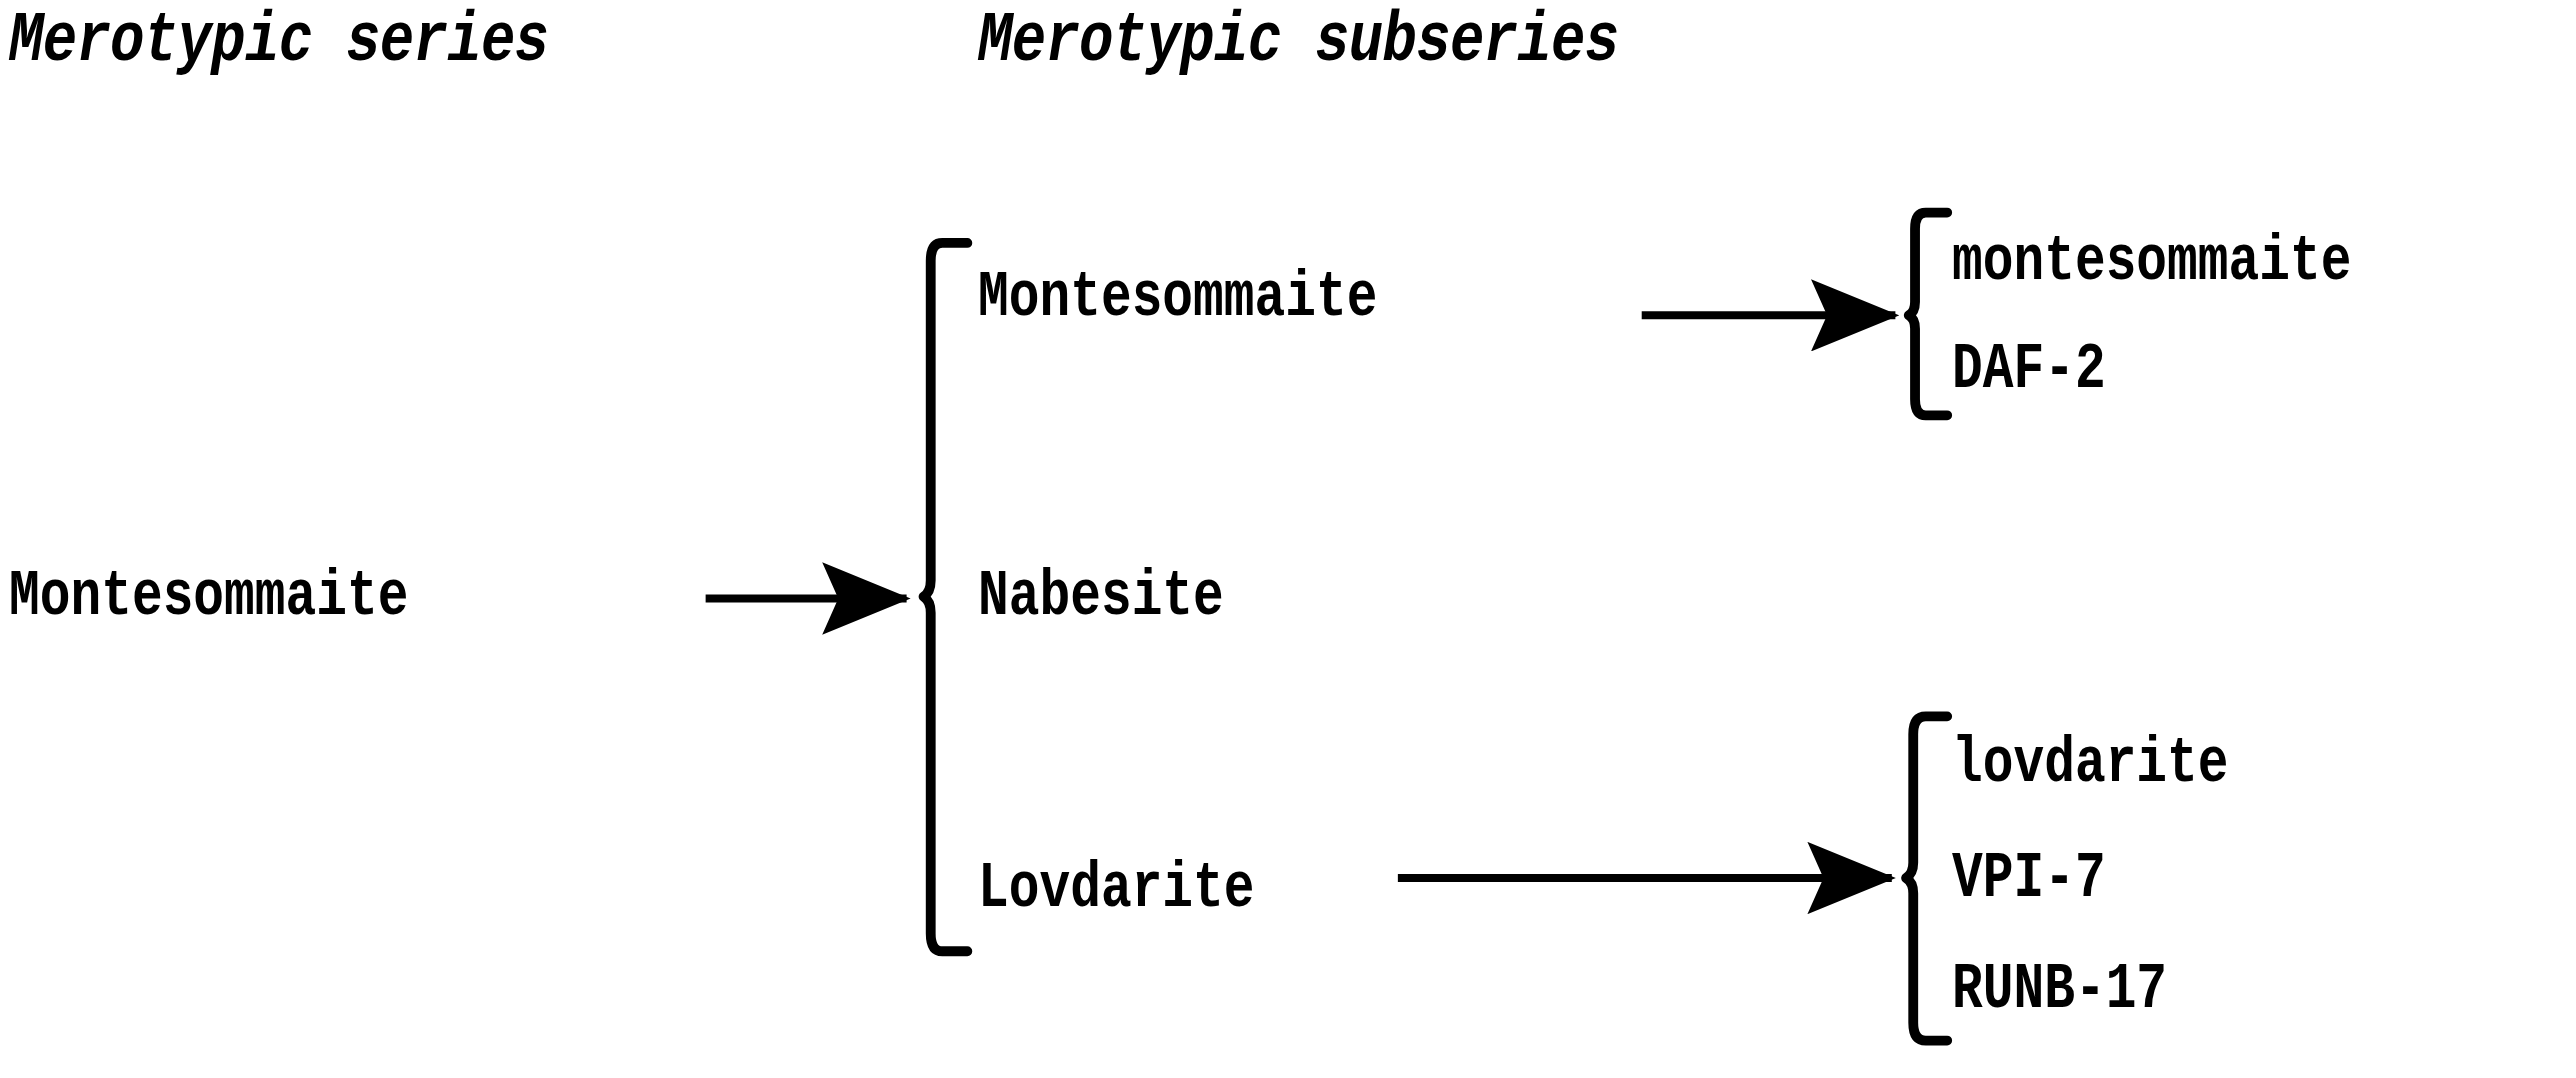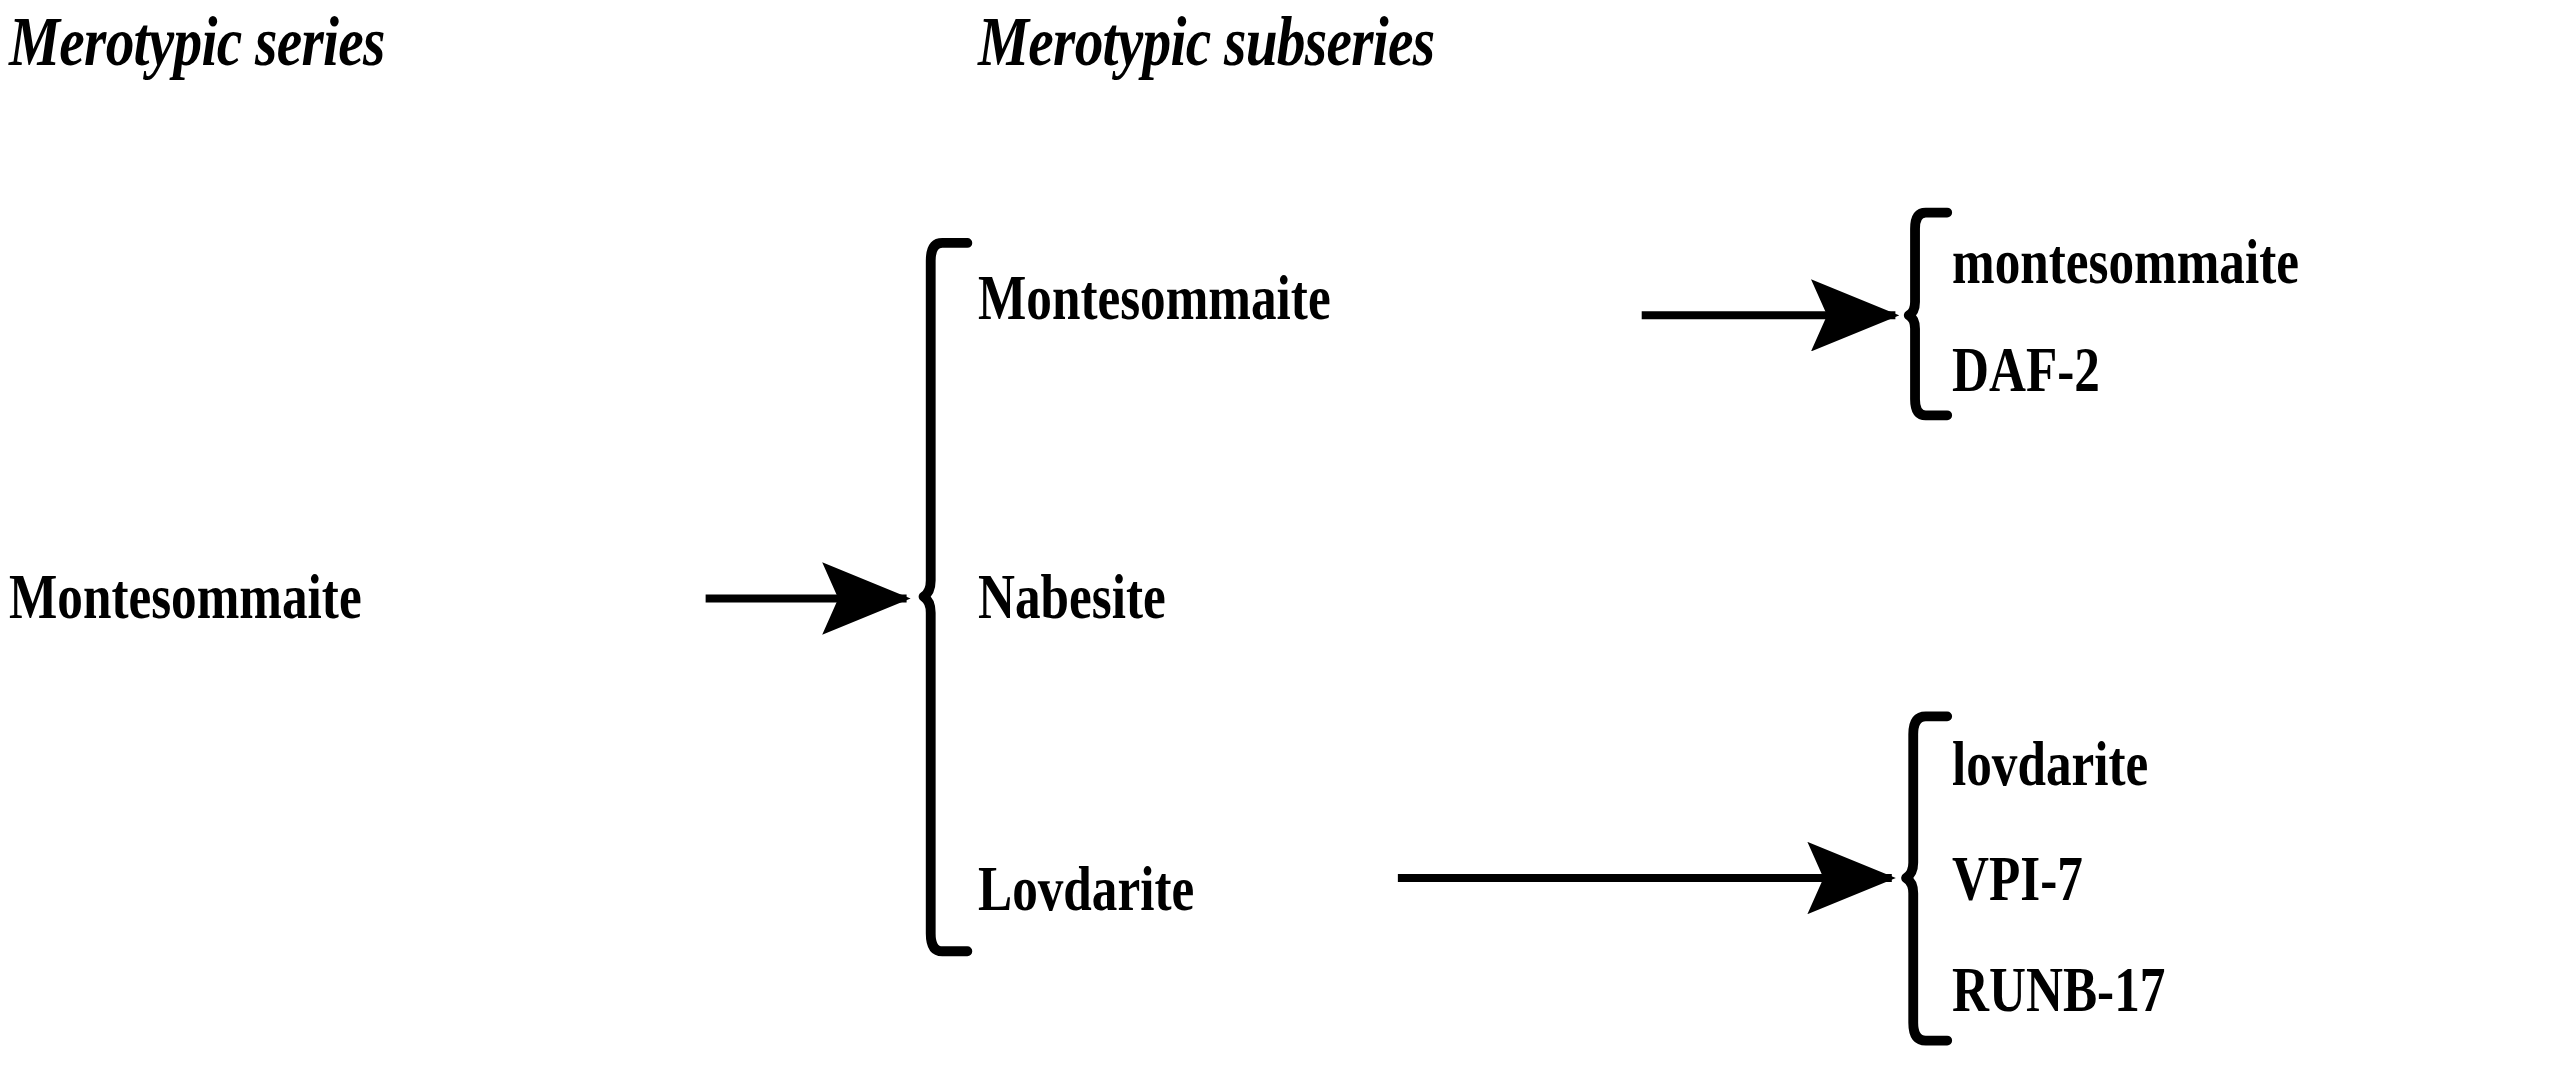--- a/index.html
+++ b/index.html
@@ -6,21 +6,21 @@
     margin: 0;
     padding: 0;
     background: #ffffff;
   }
   #canvas {
     position: relative;
     width: 2576px;
     height: 1079px;
     background: #ffffff;
     overflow: hidden;
-    font-family: Liberation Serif, serif;
+    font-family: Liberation Mono, monospace;
     color: #000000;
   }
   .hdr {
     position: absolute;
     font-weight: bold;
     font-style: italic;
     font-size: 70px;
     letter-spacing: -0.9px;
     white-space: nowrap;
     transform: scaleX(0.82);

